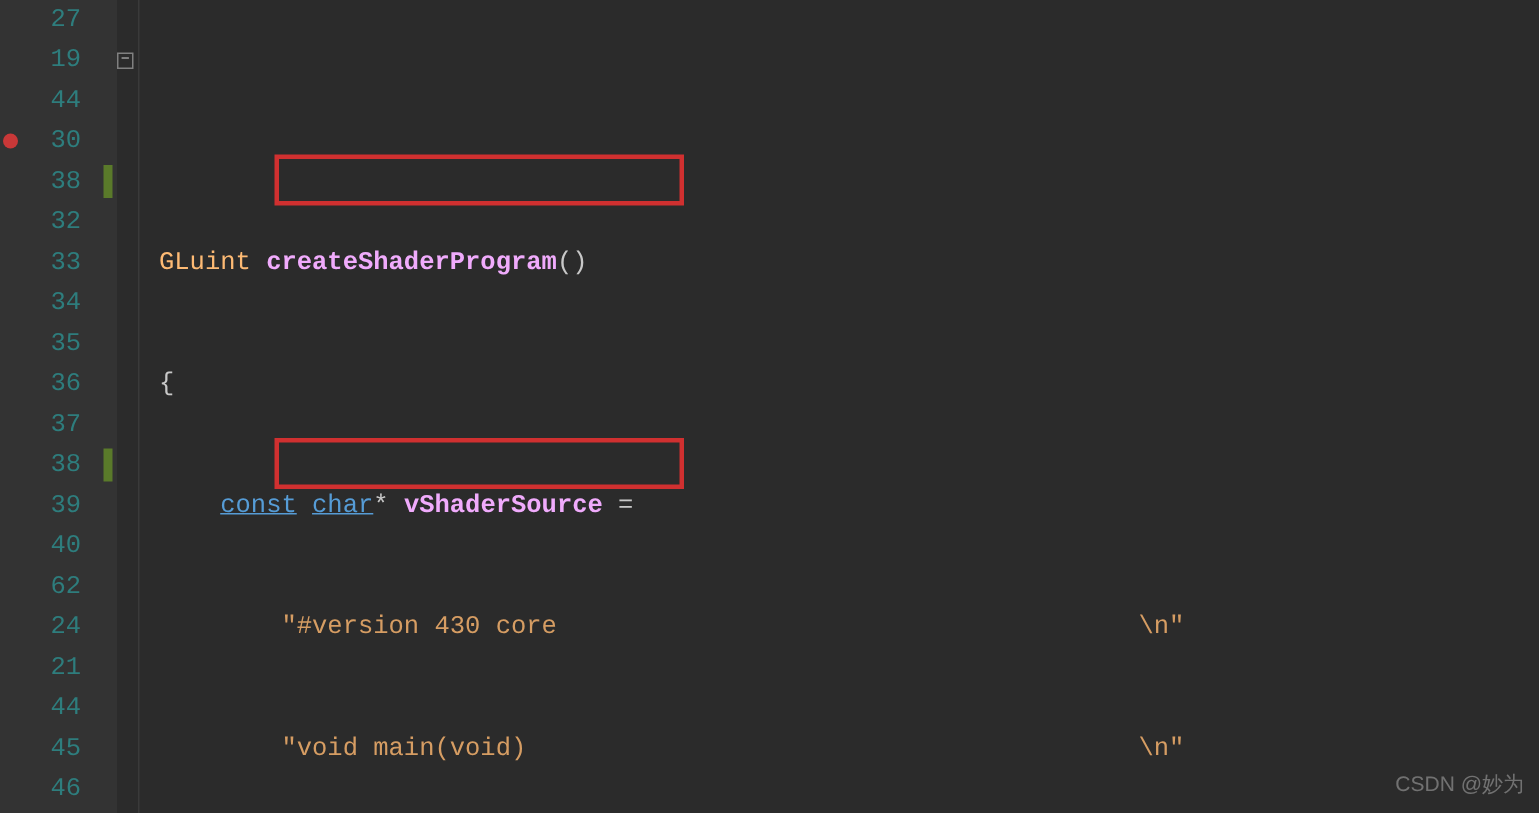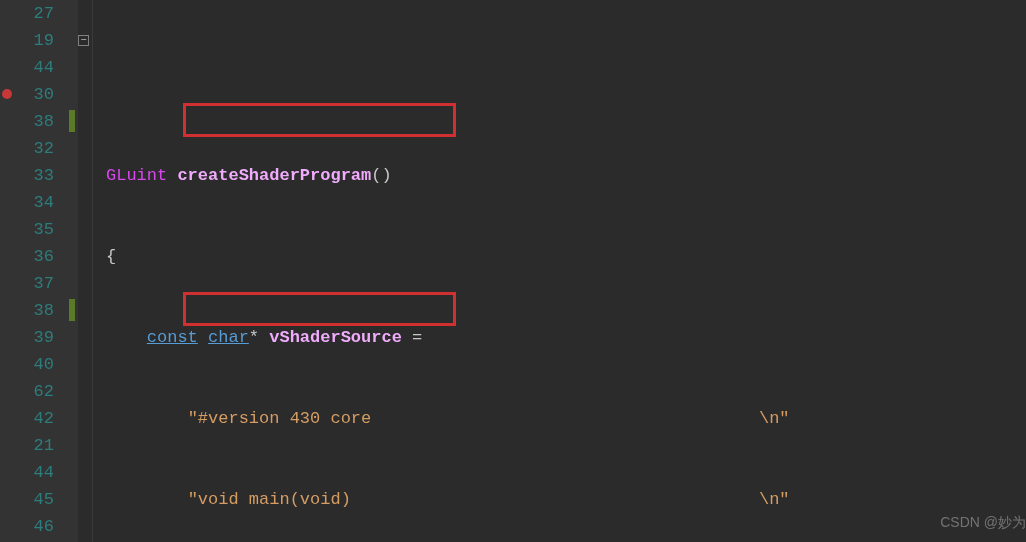--- a/index.html
+++ b/index.html
@@ -33,29 +33,29 @@
   }
   .guide { width: 1px; background: #3a3a3a; margin-right: 41px; }
   .fold-box {
     width: 11px; height: 11px; border: 1px solid #808080; color: #c0c0c0;
     font-size: 10px; line-height: 9px; text-align: center; position: absolute; left: 0;
     background: #2b2b2b; cursor: pointer;
   }
   .code { flex: 1; position: relative; white-space: pre; color: #c8c8c8; }
   .line { height: 27px; position: relative; }
   .t-keyword { color: #569cd6; text-decoration: underline; }
-  .t-type    { color: #d946ef; }
+  .t-type    { color: #fdba74; }
   .t-func    { color: #f0abfc; font-weight: bold; }
   .t-string  { color: #d69d63; }
   .t-punct   { color: #c8c8c8; }
   .hl-box {
     position: absolute; border: 3px solid #d03030; pointer-events: none;
   }
   .watermark {
-    position: absolute; right: 0; bottom: 6px;
+    position: absolute; right: 10px; bottom: 6px;
     color: rgba(200,200,200,0.45); font-size: 14px;
     font-family: "Microsoft YaHei", sans-serif; pointer-events: none;
   }
 </style>
 </head>
 <body>
 
 <div class="editor">
   <div class="breakpoint-strip">
     <div class="breakpoint-dot" style="top:89px;"></div>
@@ -70,21 +70,21 @@
     <div class="line">32</div>
     <div class="line">33</div>
     <div class="line">34</div>
     <div class="line">35</div>
     <div class="line">36</div>
     <div class="line">37</div>
     <div class="line">38</div>
     <div class="line">39</div>
     <div class="line">40</div>
     <div class="line">62</div>
-    <div class="line">42</div>
+    <div class="line">24</div>
     <div class="line">21</div>
     <div class="line">44</div>
     <div class="line">45</div>
     <div class="line">46</div>
   </div>
 
   <div class="modified-strip">
     <div class="mod-mark" style="top:110px;"></div>
     <div class="mod-mark" style="top:299px;"></div>
   </div>

